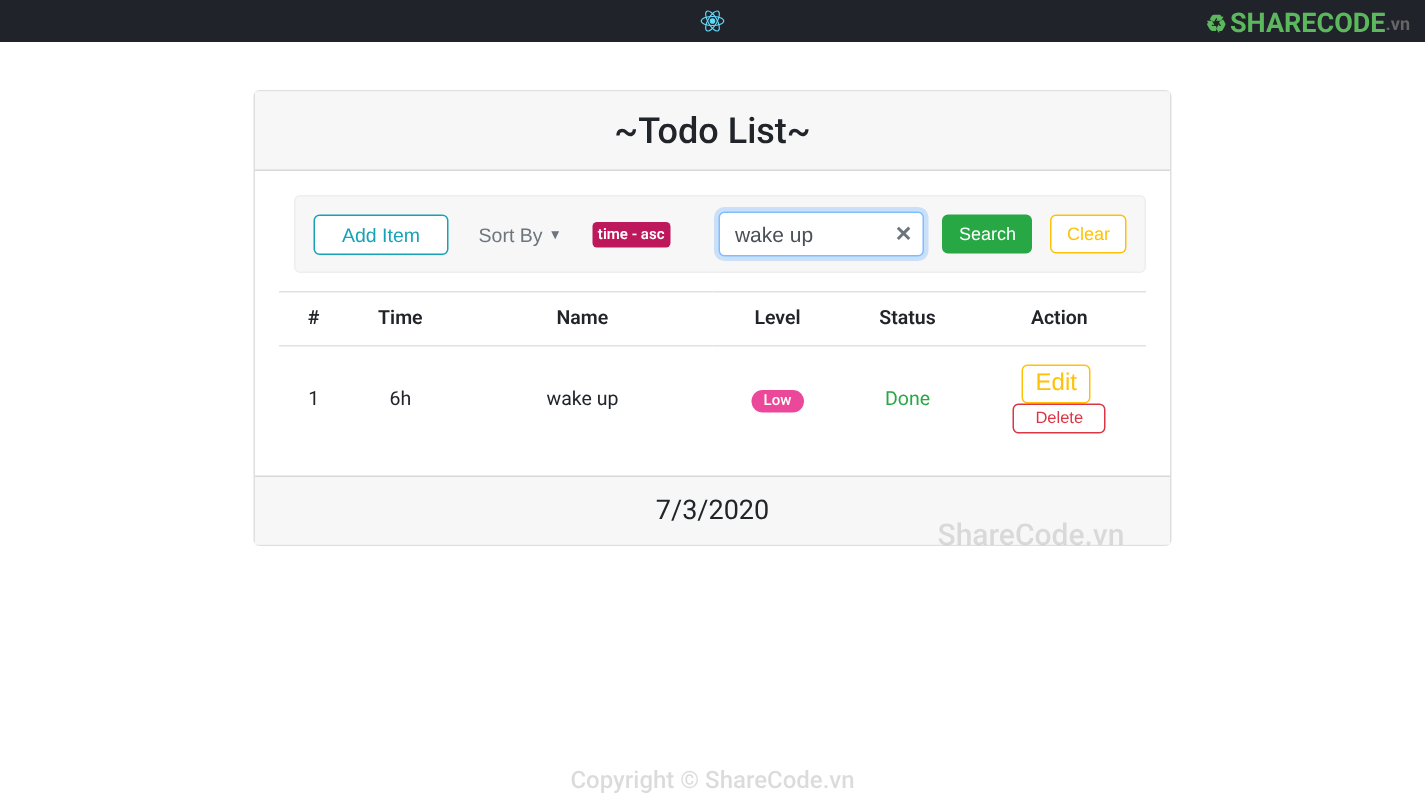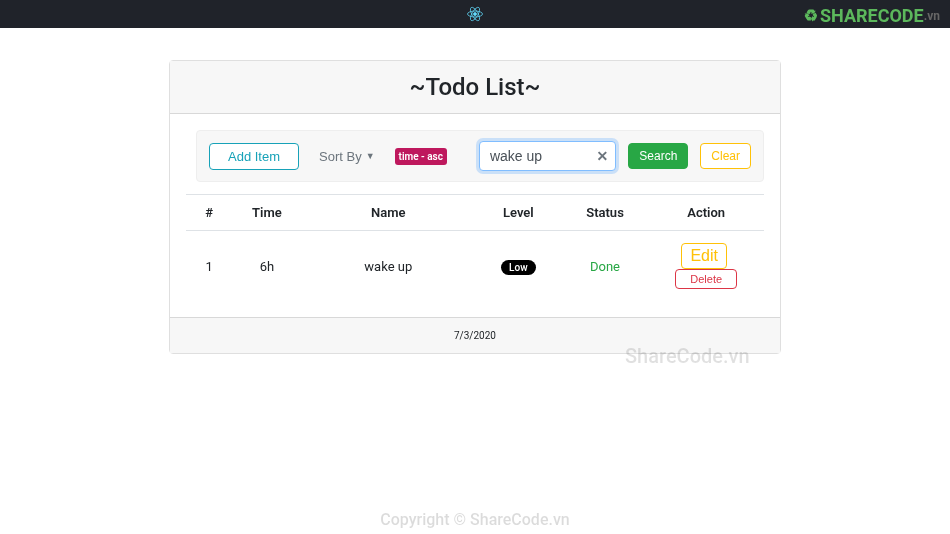--- a/index.html
+++ b/index.html
@@ -30,27 +30,27 @@
     .search-input { width: 100%; padding: 6px 28px 6px 10px; border: 1px solid #ced4da; border-radius: 4px; font-size: 14px; color: #495057; outline: none; box-shadow: 0 0 0 3px rgba(0,123,255,0.18); border-color: #80bdff; }
     .clear-x { position: absolute; right: 8px; top: 50%; transform: translateY(-50%); color: #6c757d; cursor: pointer; font-size: 14px; font-weight: bold; }
     
     .btn-search { background: #28a745; color: #fff; border-color: #28a745; font-size: 12px; padding: 5px 10px; }
     .btn-clear { color: #ffc107; border-color: #ffc107; font-size: 12px; padding: 5px 10px; text-align: right; }
     
     .table { width: 100%; margin-top: 12px; border-collapse: collapse; font-size: 13px; }
     .table th { text-align: center; font-weight: 600; padding: 10px 8px; border-top: 1px solid #dee2e6; border-bottom: 1px solid #dee2e6; color: #212529; }
     .table td { text-align: center; padding: 12px 8px; border-top: 1px solid #dee2e6; color: #212529; }
     
-    .level-badge { background: #000000; color: #fff; font-size: 10px; padding: 2px 8px; border-radius: 9px; font-weight: 500; }
+    .level-badge { background: #ec4899; color: #fff; font-size: 10px; padding: 2px 8px; border-radius: 9px; font-weight: 500; }
     .status-done { color: #28a745; }
     
     .btn-edit { color: #ffc107; border-color: #ffc107; font-size: 16px; padding: 3px 8px; margin-right: 4px; }
     .btn-delete { color: #dc3545; border-color: #dc3545; font-size: 11px; padding: 3px 14px; text-align: center; }
     
-    .card-footer { background: #f7f7f7; border-top: 1px solid rgba(0,0,0,0.125); padding: 12px 16px; text-align: center; font-size: 10px; color: #212529; }
+    .card-footer { background: #f7f7f7; border-top: 1px solid rgba(0,0,0,0.125); padding: 12px 16px; text-align: center; font-size: 18px; color: #212529; }
     
     .watermark1 { position: absolute; top: 344px; left: 625px; font-size: 20px; color: rgba(0,0,0,0.12); font-weight: 500; }
     .watermark2 { position: absolute; bottom: 5px; left: 50%; transform: translateX(-50%); font-size: 16px; color: rgba(0,0,0,0.14); font-weight: 500; }
   </style>
 </head>
 <body>
 
 <div class="navbar">
   <svg class="react-logo" viewBox="0 0 24 24" fill="none" stroke="#61dafb" stroke-width="1">
     <circle cx="12" cy="12" r="2" fill="#61dafb"></circle>

